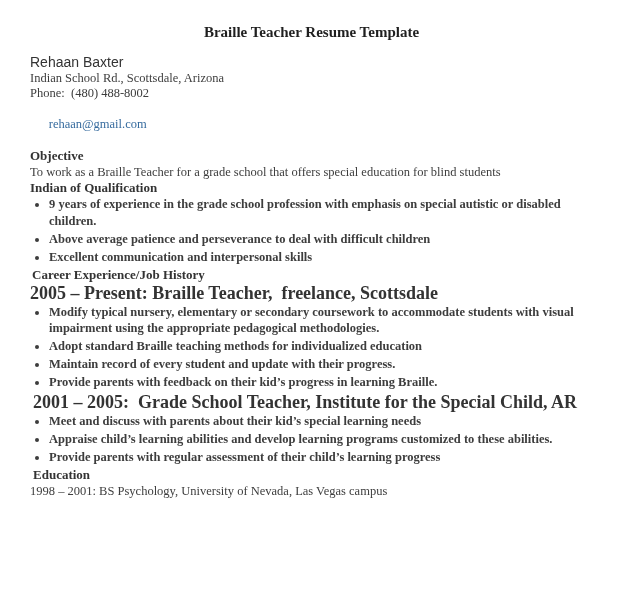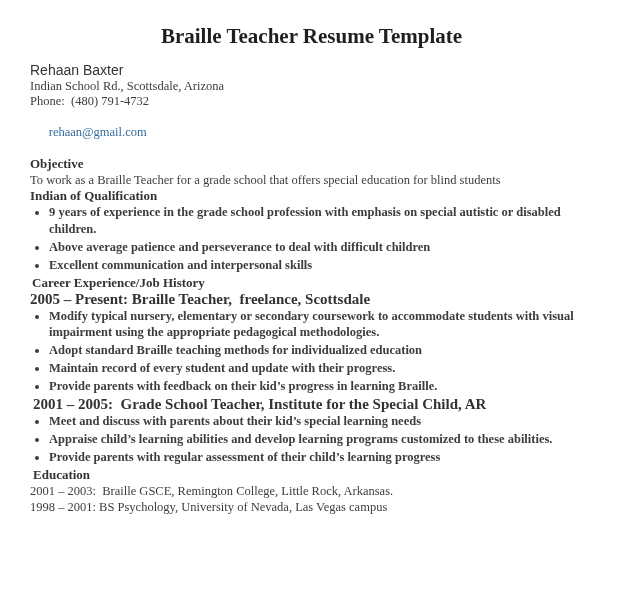--- a/index.html
+++ b/index.html
@@ -19,21 +19,21 @@
     padding: 24px 24px 0 30px;
     font-family: "Liberation Serif", serif;
     font-size: 12.5px;
     color: #3d3d3d;
     background: #ffffff;
   }
   .doc-title {
     margin: 0 0 14px 0;
     text-align: center;
     font-family: "Liberation Serif", serif;
-    font-size: 21px;
+    font-size: 15px;
     font-weight: bold;
     color: #1f1f1f;
     white-space: pre-wrap;
   }
   .contact { line-height: 15.5px; }
   .contact .name {
     font-family: "Liberation Sans", sans-serif;
     font-size: 14px;
     color: #333333;
     white-space: pre-wrap;
@@ -46,21 +46,21 @@
     display: inline-block;
   }
   h2.section-heading {
     font-size: 13px;
     font-weight: bold;
     color: #333333;
     margin: 0;
     white-space: pre-wrap;
   }
   h3.job-title {
-    font-size: 15px;
+    font-size: 18px;
     font-weight: bold;
     color: #333333;
     margin: 0;
     white-space: pre-wrap;
   }
   p.plain {
     margin: 0;
     white-space: pre-wrap;
     line-height: 16px;
   }
@@ -90,21 +90,21 @@
 </head>
 <body>
 
 <div class="page">
 
   <h1 class="doc-title">Braille Teacher Resume Template</h1>
 
   <div class="contact">
     <div class="name">Rehaan Baxter</div>
     <div class="line">Indian School Rd., Scottsdale, Arizona</div>
-    <div class="line">Phone:  (480) 791-4732</div>
+    <div class="line">Phone:  (480) 488-8002</div>
     <div class="line">
       <a class="email-link" style="color: rgb(54, 107, 158);">rehaan@gmail.com</a>
     </div>
   </div>
 
   <h2 class="section-heading mt-objective">Objective</h2>
   <p class="plain mt-par">To work as a Braille Teacher for a grade school that offers special education for blind students</p>
 
   <h2 class="section-heading mt-summary">Indian of Qualification</h2>
   <ul class="bullets mt-list">
@@ -124,16 +124,15 @@
   </ul>
 
   <h3 class="job-title mt-job2">2001 – 2005:  Grade School Teacher, Institute for the Special Child, AR</h3>
   <ul class="bullets mt-job-list">
     <li>Meet and discuss with parents about their kid’s special learning needs</li>
     <li>Appraise child’s learning abilities and develop learning programs customized to these abilities.</li>
     <li>Provide parents with regular assessment of their child’s learning progress</li>
   </ul>
 
   <h2 class="section-heading mt-education">Education</h2>
-  <p class="plain mt-edu-entry">2001 – 2003:  Braille GSCE, Remington College, Little Rock, Arkansas.</p>
   <p class="plain mt-edu-entry">1998 – 2001: BS Psychology, University of Nevada, Las Vegas campus</p>
 
 </div>
 
 </body></html>

